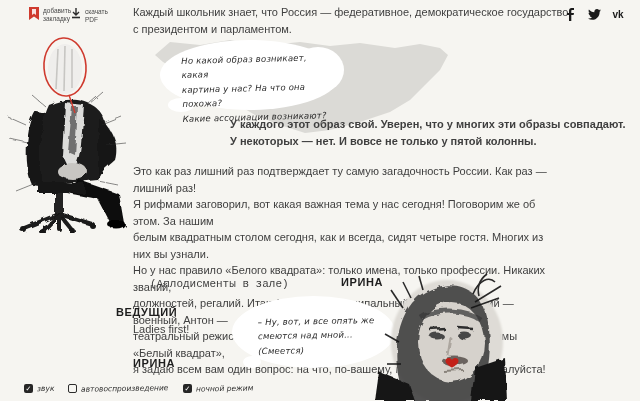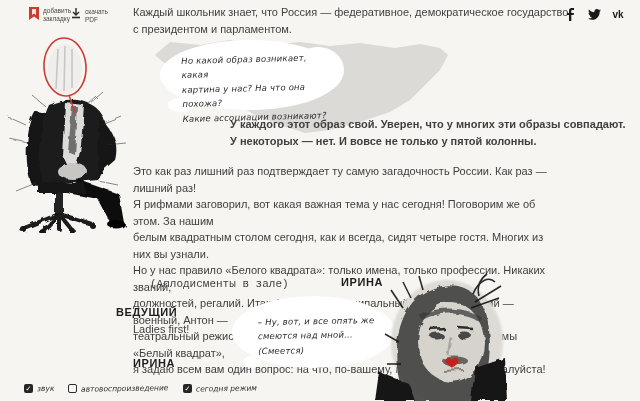--- a/index.html
+++ b/index.html
@@ -199,17 +199,17 @@
     <div class="toggle">
       <span class="box on">✓</span>
       <span class="lab">звук</span>
     </div>
     <div class="toggle">
       <span class="box off"></span>
       <span class="lab">автовоспроизведение</span>
     </div>
     <div class="toggle">
       <span class="box on">✓</span>
-      <span class="lab">сегодня режим</span>
+      <span class="lab">ночной режим</span>
     </div>
   </div>
 
 </div>
 
 </body></html>

